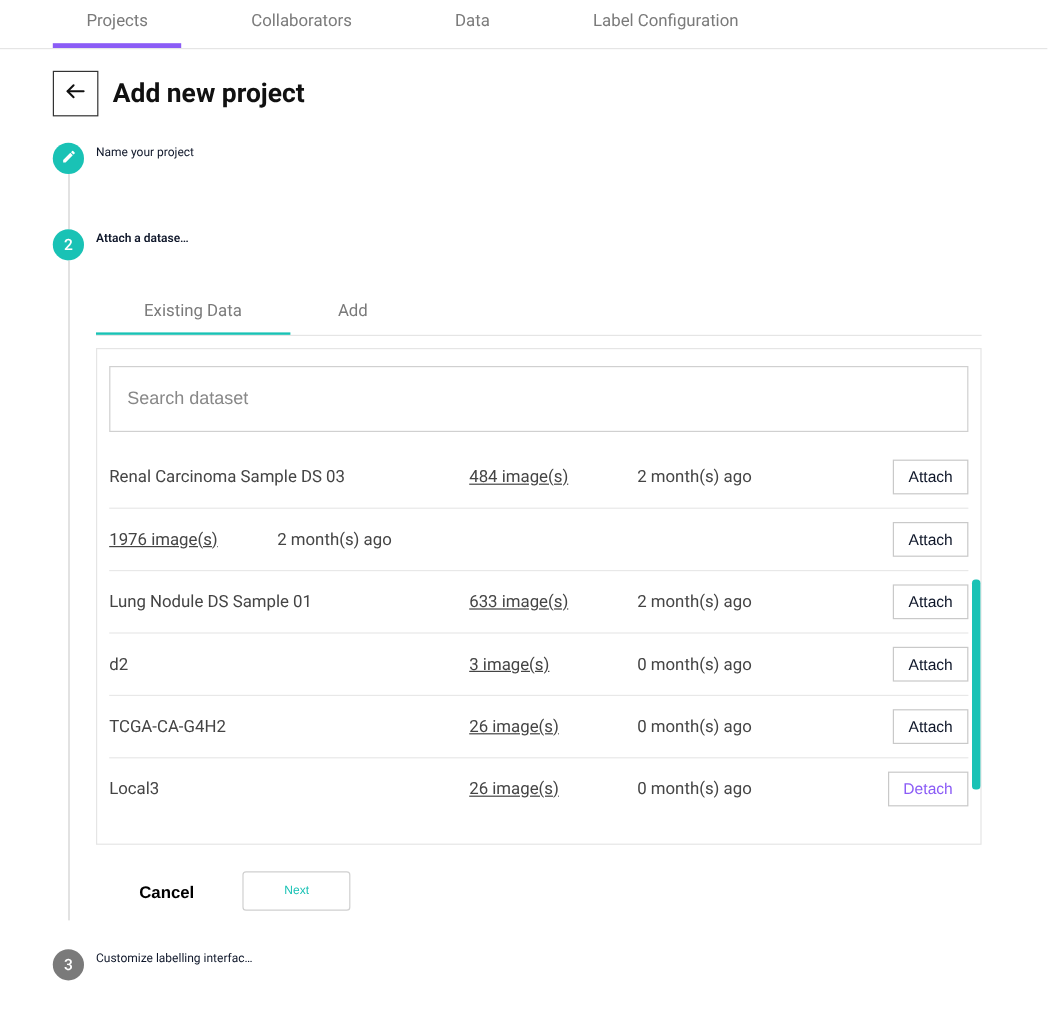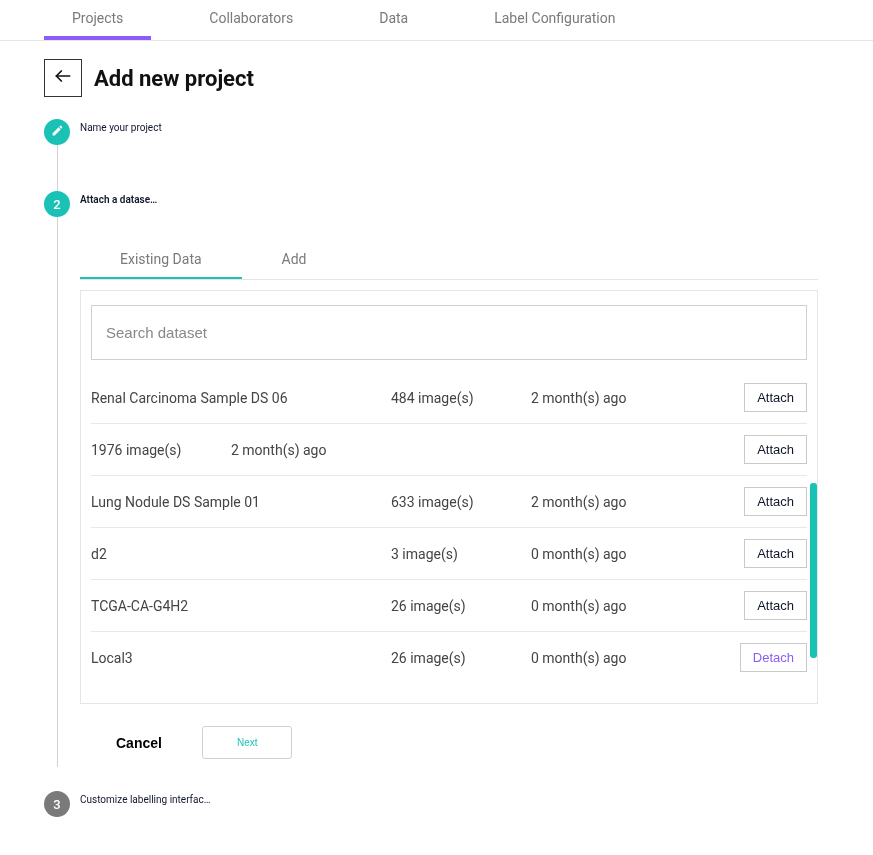--- a/index.html
+++ b/index.html
@@ -127,21 +127,21 @@
   .dataset-row {
     display: flex;
     align-items: center;
     border-bottom: 1px solid #e8e8e8;
     padding: 11px 0;
     font-size: 14px;
     color: #444;
   }
   .dataset-row:last-child { border-bottom: none; }
   .ds-name { flex: 0 0 300px; }
-  .ds-images { flex: 0 0 140px; }
+  .ds-images { flex: 0 0 140px; text-decoration: underline; }
   .ds-age { flex: 1; }
   .ds-action {
     flex: 0 0 82px;
     display: flex;
     justify-content: flex-end;
   }
   .attach-btn {
     border: 1px solid #c9c9c9;
     background: #fff;
     color: #0f172a;
@@ -245,21 +245,21 @@
 
       <div class="sub-tabs">
         <div class="sub-tab active">Existing Data</div>
         <div class="sub-tab">Add</div>
       </div>
 
       <div class="data-card">
         <input class="search-input" type="text" placeholder="Search dataset" style="">
         <div id="dataset-list">
             <div class="dataset-row">
-              <div class="ds-name">Renal Carcinoma Sample DS 06</div>
+              <div class="ds-name">Renal Carcinoma Sample DS 03</div>
               <div class="ds-images">484 image(s)</div>
               <div class="ds-age">2 month(s) ago</div>
               <div class="ds-action">
                 <button class="attach-btn">Attach</button>
               </div>
             </div>
             <div class="dataset-row">
               <div class="ds-images">1976 image(s)</div>
               <div class="ds-age">2 month(s) ago</div>
               <div class="ds-action">

